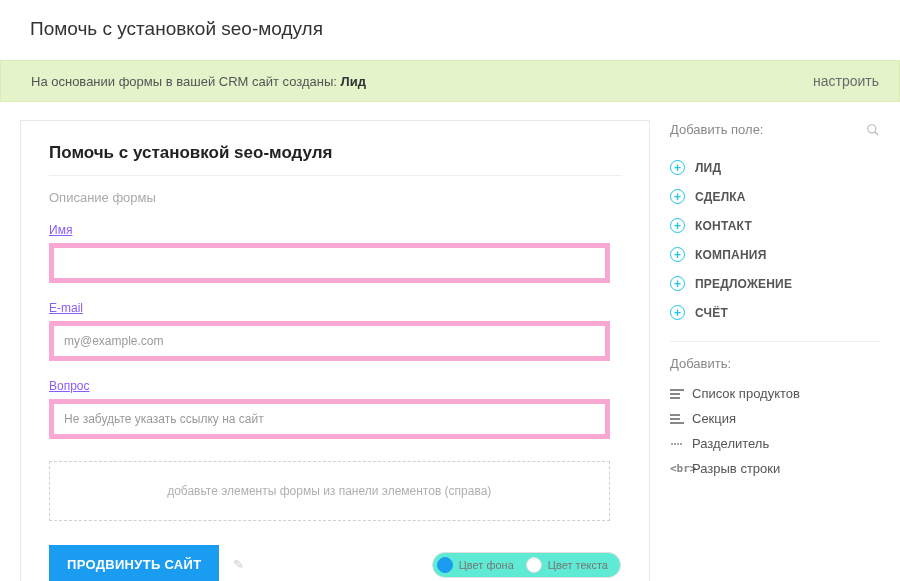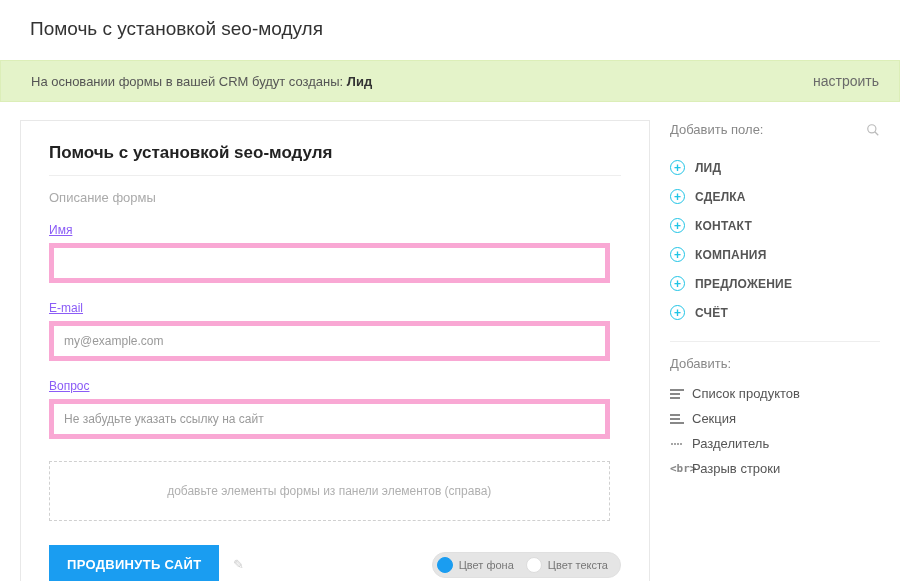--- a/index.html
+++ b/index.html
@@ -25,21 +25,21 @@
   .field-label { font-size: 12px; color: #8b5cf6; margin-bottom: 6px; display: block; text-decoration: underline; }
   .field-input { width: 98%; border: 5px solid #f9a8d4; padding: 8px 10px; font-size: 12px; color: #333; background: #fff; }
   .field-input::placeholder { color: #9a9a9a; }
 
   .dropzone { border: 1px dashed #d0d0d0; text-align: center; padding: 22px 10px; color: #b0b0b0; font-size: 12px; margin-top: 22px; margin-bottom: 24px; width: 98%; }
 
   .form-footer { display: flex; align-items: center; justify-content: space-between; }
   .submit-btn { background: #1a9df1; color: #fff; border: none; padding: 12px 18px; font-size: 13px; font-weight: 600; letter-spacing: 0.3px; cursor: pointer; }
   .edit-icon { margin-left: 10px; color: #ccc; font-size: 13px; cursor: pointer; }
 
-  .color-toggle { display: flex; align-items: flex-end; border: 1px solid #e0e0e0; border-radius: 16px; padding: 2px; background: #e5e5e5; }
+  .color-toggle { display: flex; align-items: flex-end; border: 1px solid #e0e0e0; border-radius: 16px; padding: 2px; background: #5eead4; }
   .color-opt { display: flex; align-items: center; padding: 2px 10px 2px 2px; font-size: 11px; color: #777; cursor: pointer; }
   .swatch { width: 16px; height: 16px; border-radius: 50%; margin-right: 6px; border: 1px solid #ddd; }
   .sw-bg { background: #1a9df1; border-color: #1a9df1; }
   .sw-txt { background: #fff; }
 
   .side-panel { width: 210px; padding-top: 2px; }
   .search-row { display: flex; justify-content: space-between; align-items: center; color: #888; font-size: 13px; margin-bottom: 16px; }
   .search-row svg { stroke: #bbb; }
 
   .cat-list { list-style: none; }
@@ -59,21 +59,21 @@
 <body>
 
 <div class="page">
 
   <div class="header">
     <h1>Помочь с установкой seo-модуля</h1>
   </div>
 
   <div class="notice">
     <div class="notice-text">
-      <span>На основании формы в вашей CRM будут созданы: </span><b>Лид</b>
+      <span>На основании формы в вашей CRM сайт созданы: </span><b>Лид</b>
     </div>
     <span class="notice-link">настроить</span>
   </div>
 
   <div class="body">
 
     <div class="form-panel">
       <div class="form-title">Помочь с установкой seo-модуля</div>
       <hr class="hr">
       <div class="form-desc">Описание формы</div>

